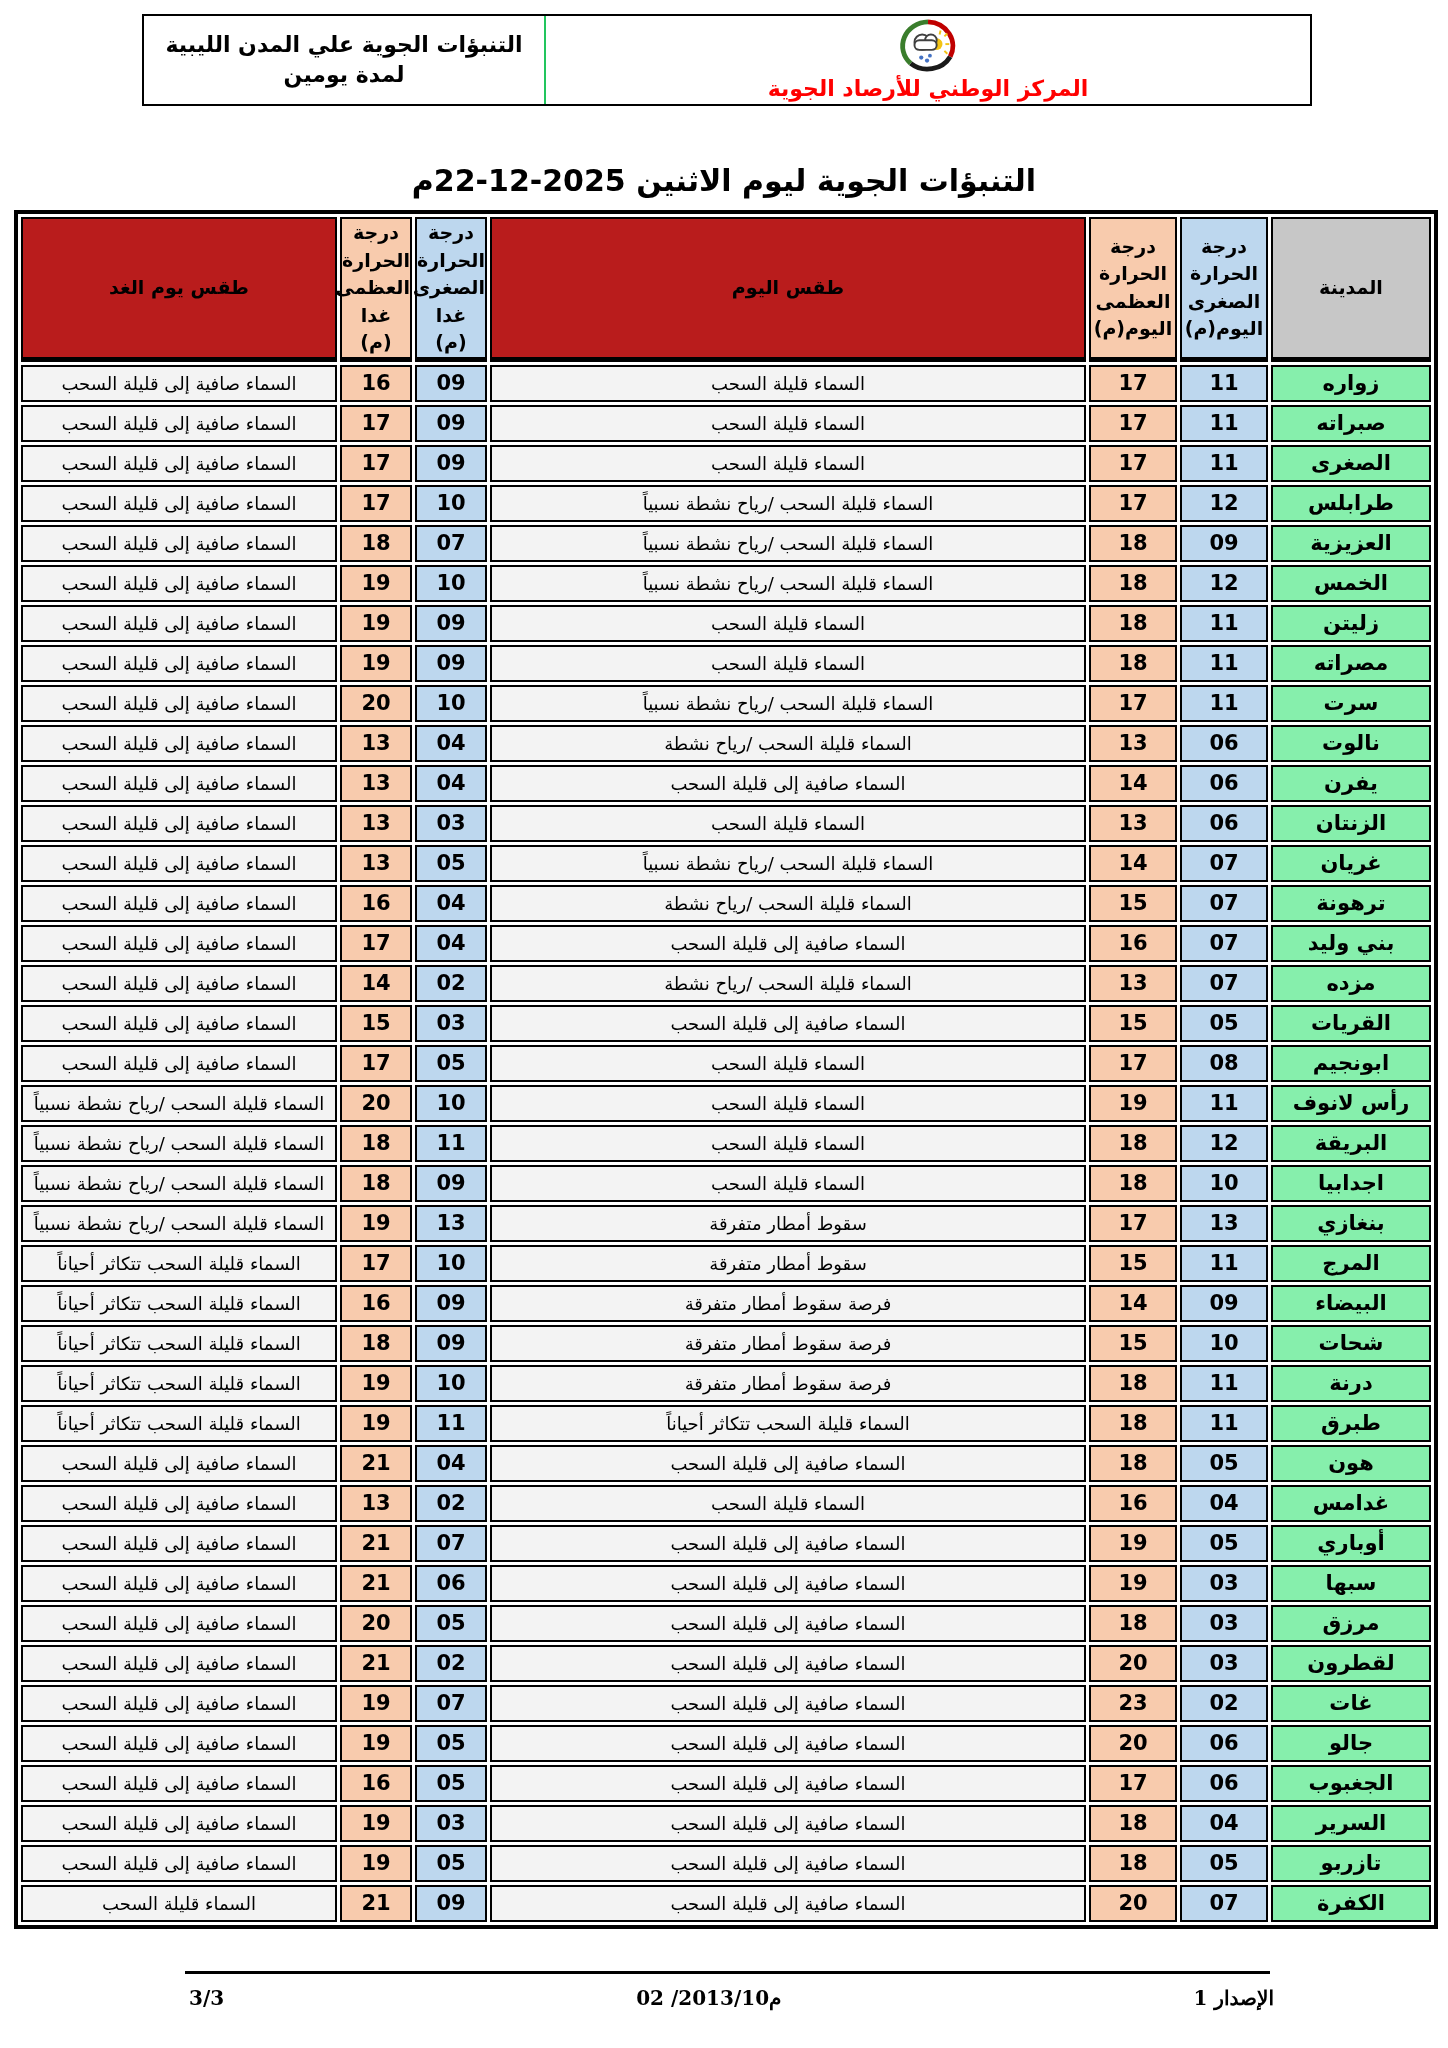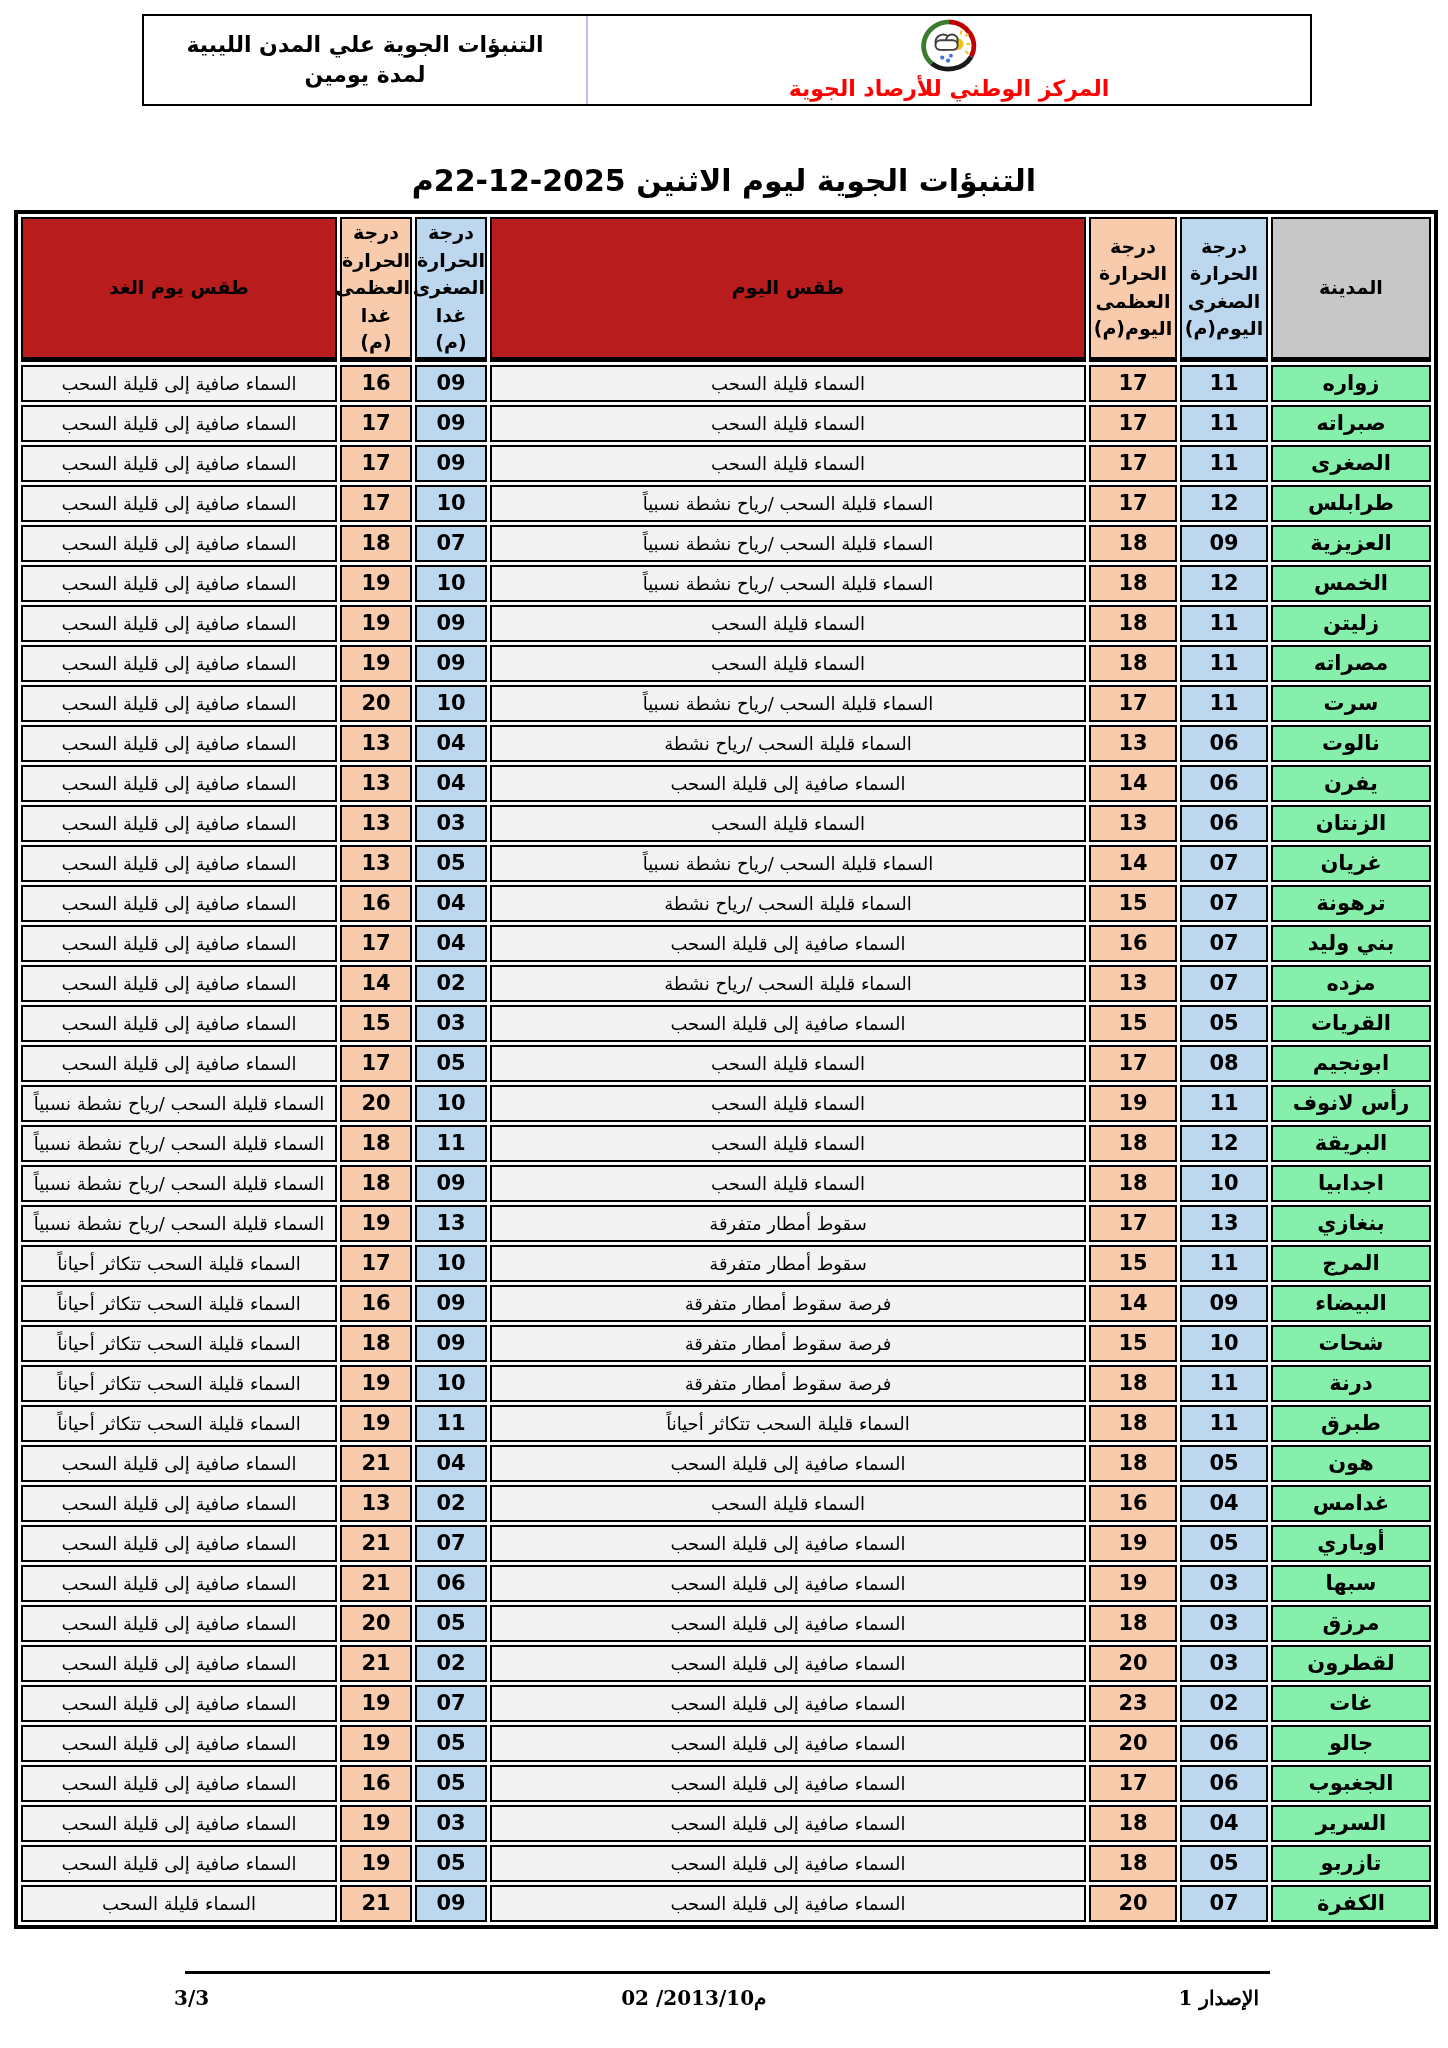--- a/index.html
+++ b/index.html
@@ -9,21 +9,21 @@
   }
   
   .form-header{
     position:absolute;top:14px;left:142px;width:1170px;height:92px;
     display:flex;flex-direction:row;border:2px solid #000;box-sizing:border-box;
     background:#fff;
   }
   .fh-cell{display:flex;align-items:center;justify-content:center;box-sizing:border-box;}
   .fh-code{width:398px;border-right:2px solid #000;
     font-family:"DejaVu Serif", serif;font-weight:bold;font-size:26px;letter-spacing:1px;}
-  .fh-title{width:444px;border-right:2px solid #c4b5fd;direction:rtl;
+  .fh-title{width:402px;border-right:2px solid #22c55e;direction:rtl;
     font-weight:bold;font-size:22px;text-align:center;white-space:pre-line;line-height:1.35;}
   .fh-org{flex:1;flex-direction:column;justify-content:center;gap:1px;direction:rtl;border-radius:28px;}
   .fh-org .org-text{color:#FF0000;font-weight:bold;font-size:22px;text-align:center;}
   .logo{width:64px;height:56px;}
   
   .main-title{
     position:absolute;top:163px;left:0;width:1448px;text-align:center;direction:rtl;
     font-weight:bold;font-size:30px;
   }
   
@@ -48,21 +48,21 @@
   .bg-orange{background:#F8CBAD;}
   .bg-blue{background:#BDD7EE;}
   .bg-wx-h{background:#b91c1c;}
   .bg-wx{background:#F3F3F3;}
   td.c-city{font-weight:bold;font-size:21px;white-space:nowrap;}
   td.c-temp{font-weight:bold;font-size:21px;}
   td.c-wx{font-size:18px;white-space:nowrap;}
   
   .footer-line{position:absolute;top:1971px;left:185px;width:1085px;border-top:3px solid #000;}
   .footer-row{
-    position:absolute;top:1986px;left:174px;width:1085px;
+    position:absolute;top:1986px;left:189px;width:1085px;
     display:flex;flex-direction:row;justify-content:space-between;align-items:center;
     font-family:"DejaVu Serif", serif;font-weight:bold;font-size:20px;
   }
   .f-version{direction:rtl;}
   .f-date{direction:ltr;}
 </style>
 </head>
 <body>
 
 <div class="form-header">

